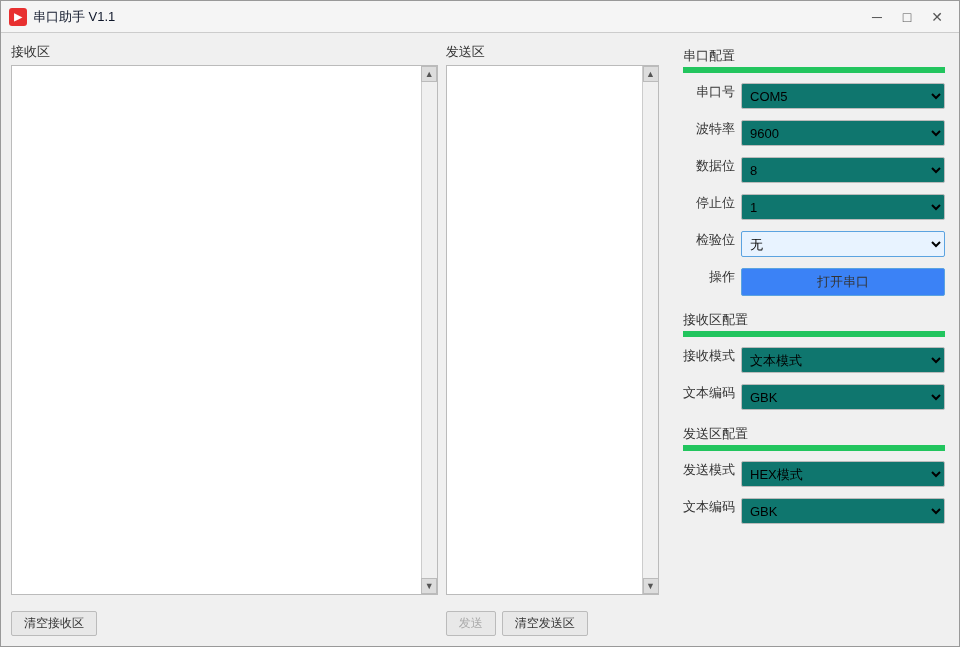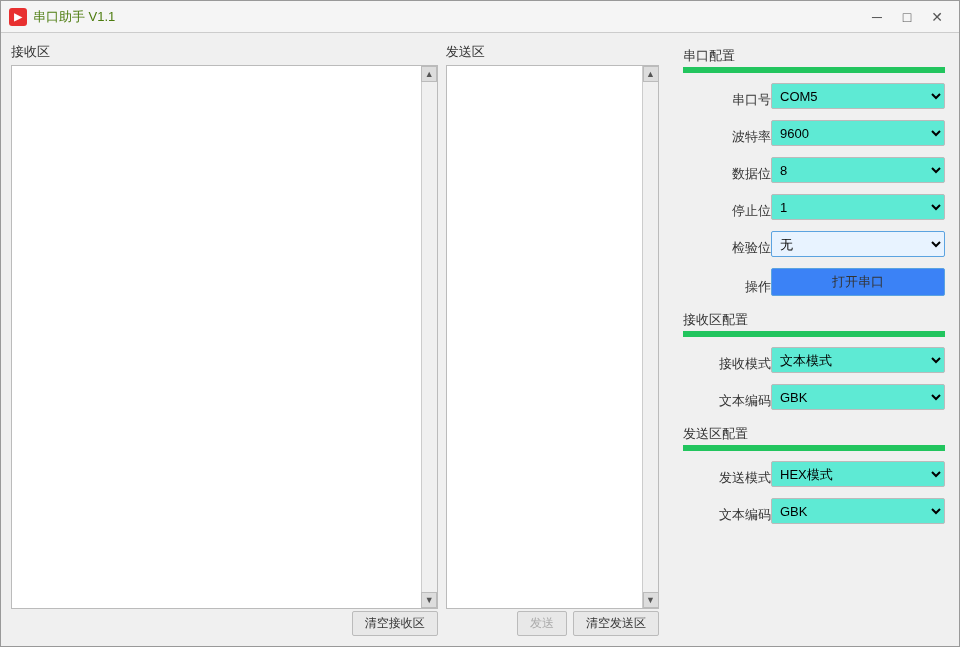--- a/index.html
+++ b/index.html
@@ -45,21 +45,21 @@
       border-radius: 3px;
       display: flex;
       align-items: center;
       justify-content: center;
       color: white;
       font-size: 10px;
       font-weight: bold;
     }
     .title-text {
       font-size: 13px;
-      color: #4d7c0f;
+      color: #0f172a;
       text-align: center;
     }
     .window-controls {
       display: flex;
       gap: 2px;
     }
     .win-btn {
       width: 28px;
       height: 24px;
       background: transparent;
@@ -147,23 +147,23 @@
       border: 1px solid #bbb;
       display: flex;
       align-items: center;
       justify-content: center;
       font-size: 9px;
       cursor: pointer;
       color: #555;
     }
     .btn-row {
       display: flex;
-      justify-content: flex-end;
+      justify-content: flex-start;
       gap: 6px;
-      margin-top: 2px;
+      margin-top: 16px;
     }
     .btn {
       padding: 3px 12px;
       background: #e8e8e8;
       border: 1px solid #bbb;
       border-radius: 2px;
       cursor: pointer;
       font-size: 12px;
       font-family: inherit;
       color: #333;
@@ -175,37 +175,37 @@
     .config-section-title {
       font-size: 13px;
       color: #333;
       font-weight: normal;
       padding: 4px 0 2px 0;
       border-bottom: 6px solid #22c55e;
       margin-bottom: 4px;
     }
     .config-row {
       display: flex;
-      align-items: flex-end;
+      align-items: flex-start;
       margin-bottom: 5px;
-      margin-left: 36px;
+      gap: 6px;
     }
     .config-label {
       width: 52px;
       text-align: right;
       font-size: 13px;
       color: #333;
       flex-shrink: 0;
     }
     .config-select {
       flex: 1;
       height: 26px;
       border: 1px solid #bbb;
       border-radius: 2px;
-      background: #5eead4;
+      background: #0f766e;
       font-size: 13px;
       font-family: inherit;
       padding: 0 4px;
       outline: none;
       cursor: pointer;
     }
     .config-select.highlighted {
       border-color: #5ba3e0;
       background: #e8f3ff;
     }

